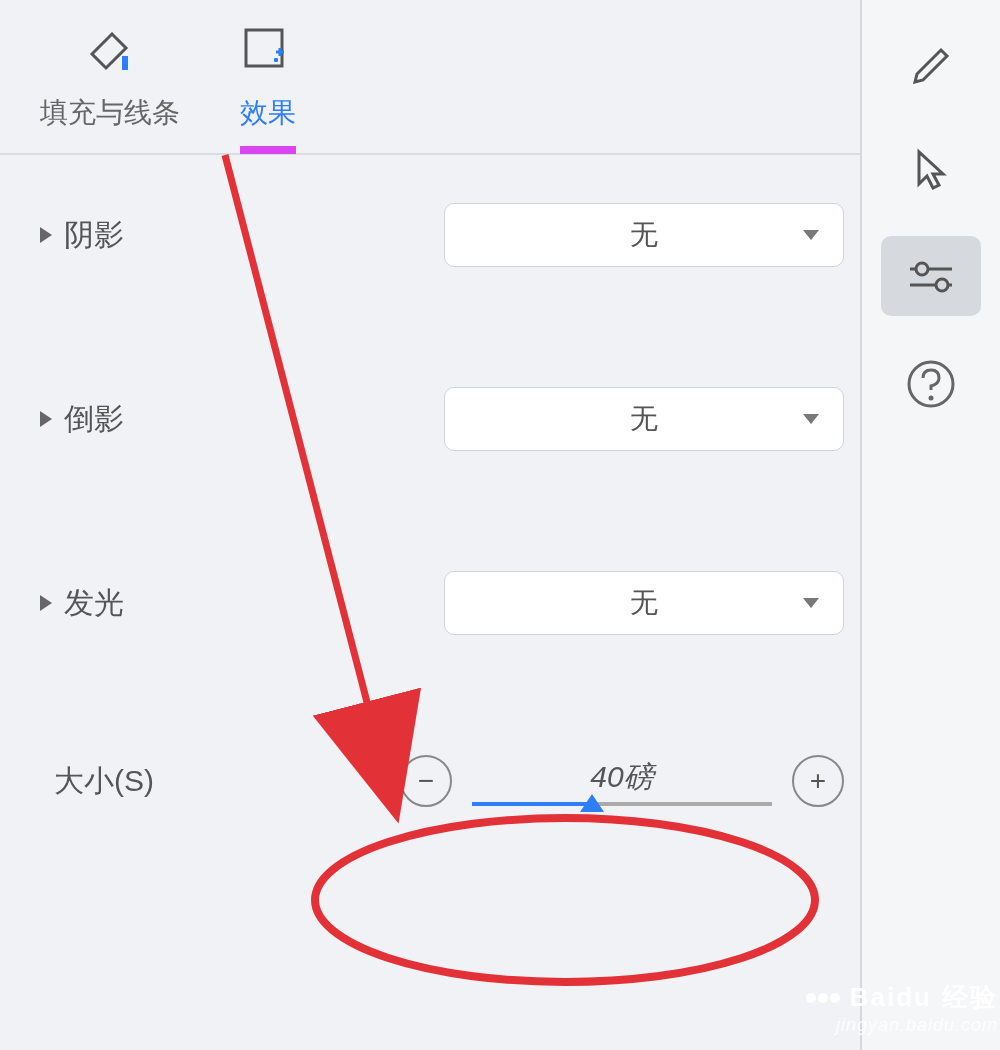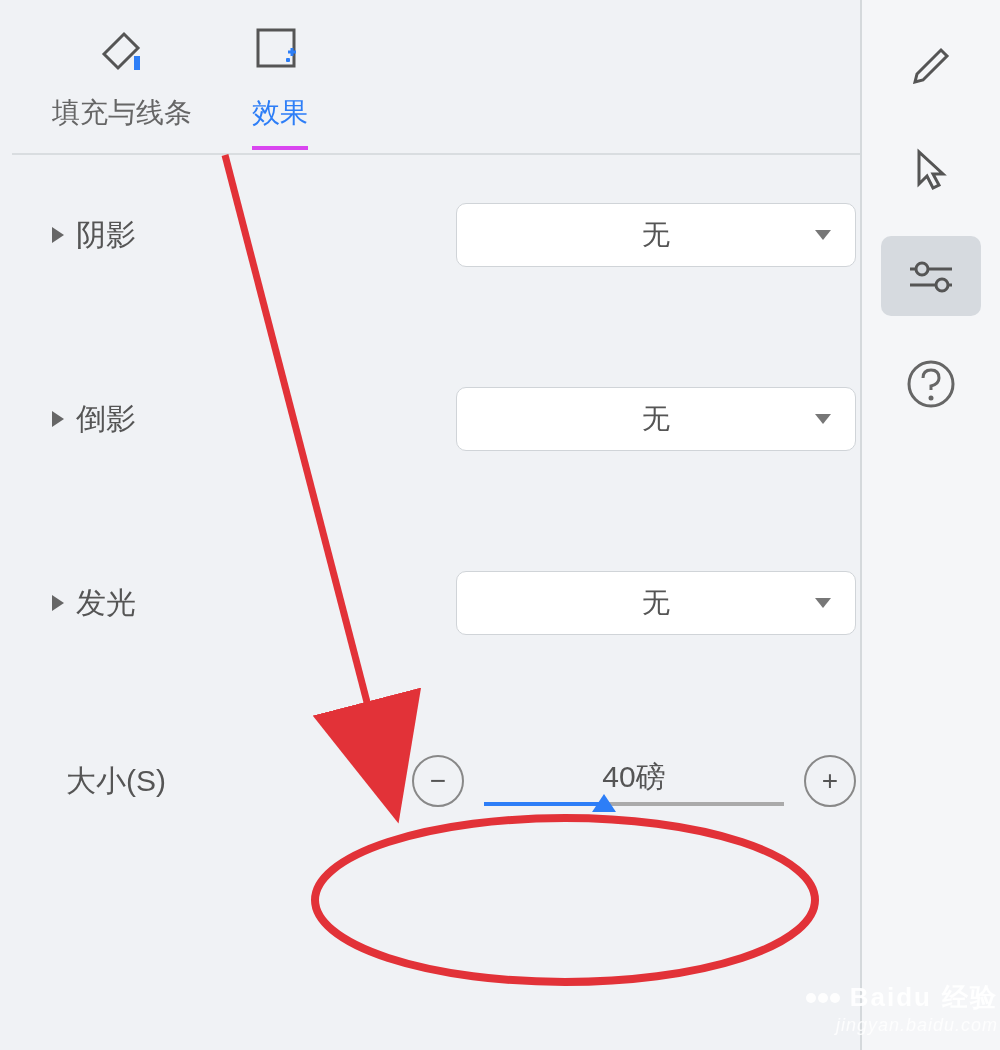--- a/index.html
+++ b/index.html
@@ -10,21 +10,21 @@
     body {
       font-family: "Microsoft YaHei", "PingFang SC", sans-serif;
       background: #f0f2f5;
       width: 1000px;
       height: 1050px;
       overflow: hidden;
       position: relative;
     }
     .main-panel {
       position: absolute;
-      left: 12px;
+      left: 0;
       top: 0;
       width: 884px;
       height: 1050px;
       background: #f0f2f5;
     }
     .tabs-row {
       display: flex;
       gap: 60px;
       padding: 20px 40px 0 40px;
       border-bottom: 2px solid #d9dde0;
@@ -34,21 +34,21 @@
     .tab {
       display: flex;
       flex-direction: column;
       align-items: center;
       gap: 18px;
       cursor: pointer;
       position: relative;
       padding-bottom: 14px;
     }
     .tab.active {
-      border-bottom: 4px solid #d946ef;
+      border-bottom: 8px solid #d946ef;
     }
     .tab-icon {
       width: 56px;
       height: 56px;
       display: flex;
       align-items: center;
       justify-content: center;
     }
     .tab-label {
       font-size: 28px;
@@ -158,20 +158,21 @@
       position: relative;
       width: 300px;
       display: flex;
       flex-direction: column;
       align-items: center;
     }
     .slider-value {
       font-size: 30px;
       color: #555;
       margin-bottom: 4px;
+      font-style: italic;
     }
     .slider-track {
       width: 300px;
       height: 4px;
       background: #aaa;
       position: relative;
     }
     .slider-fill {
       position: absolute;
       left: 0;

